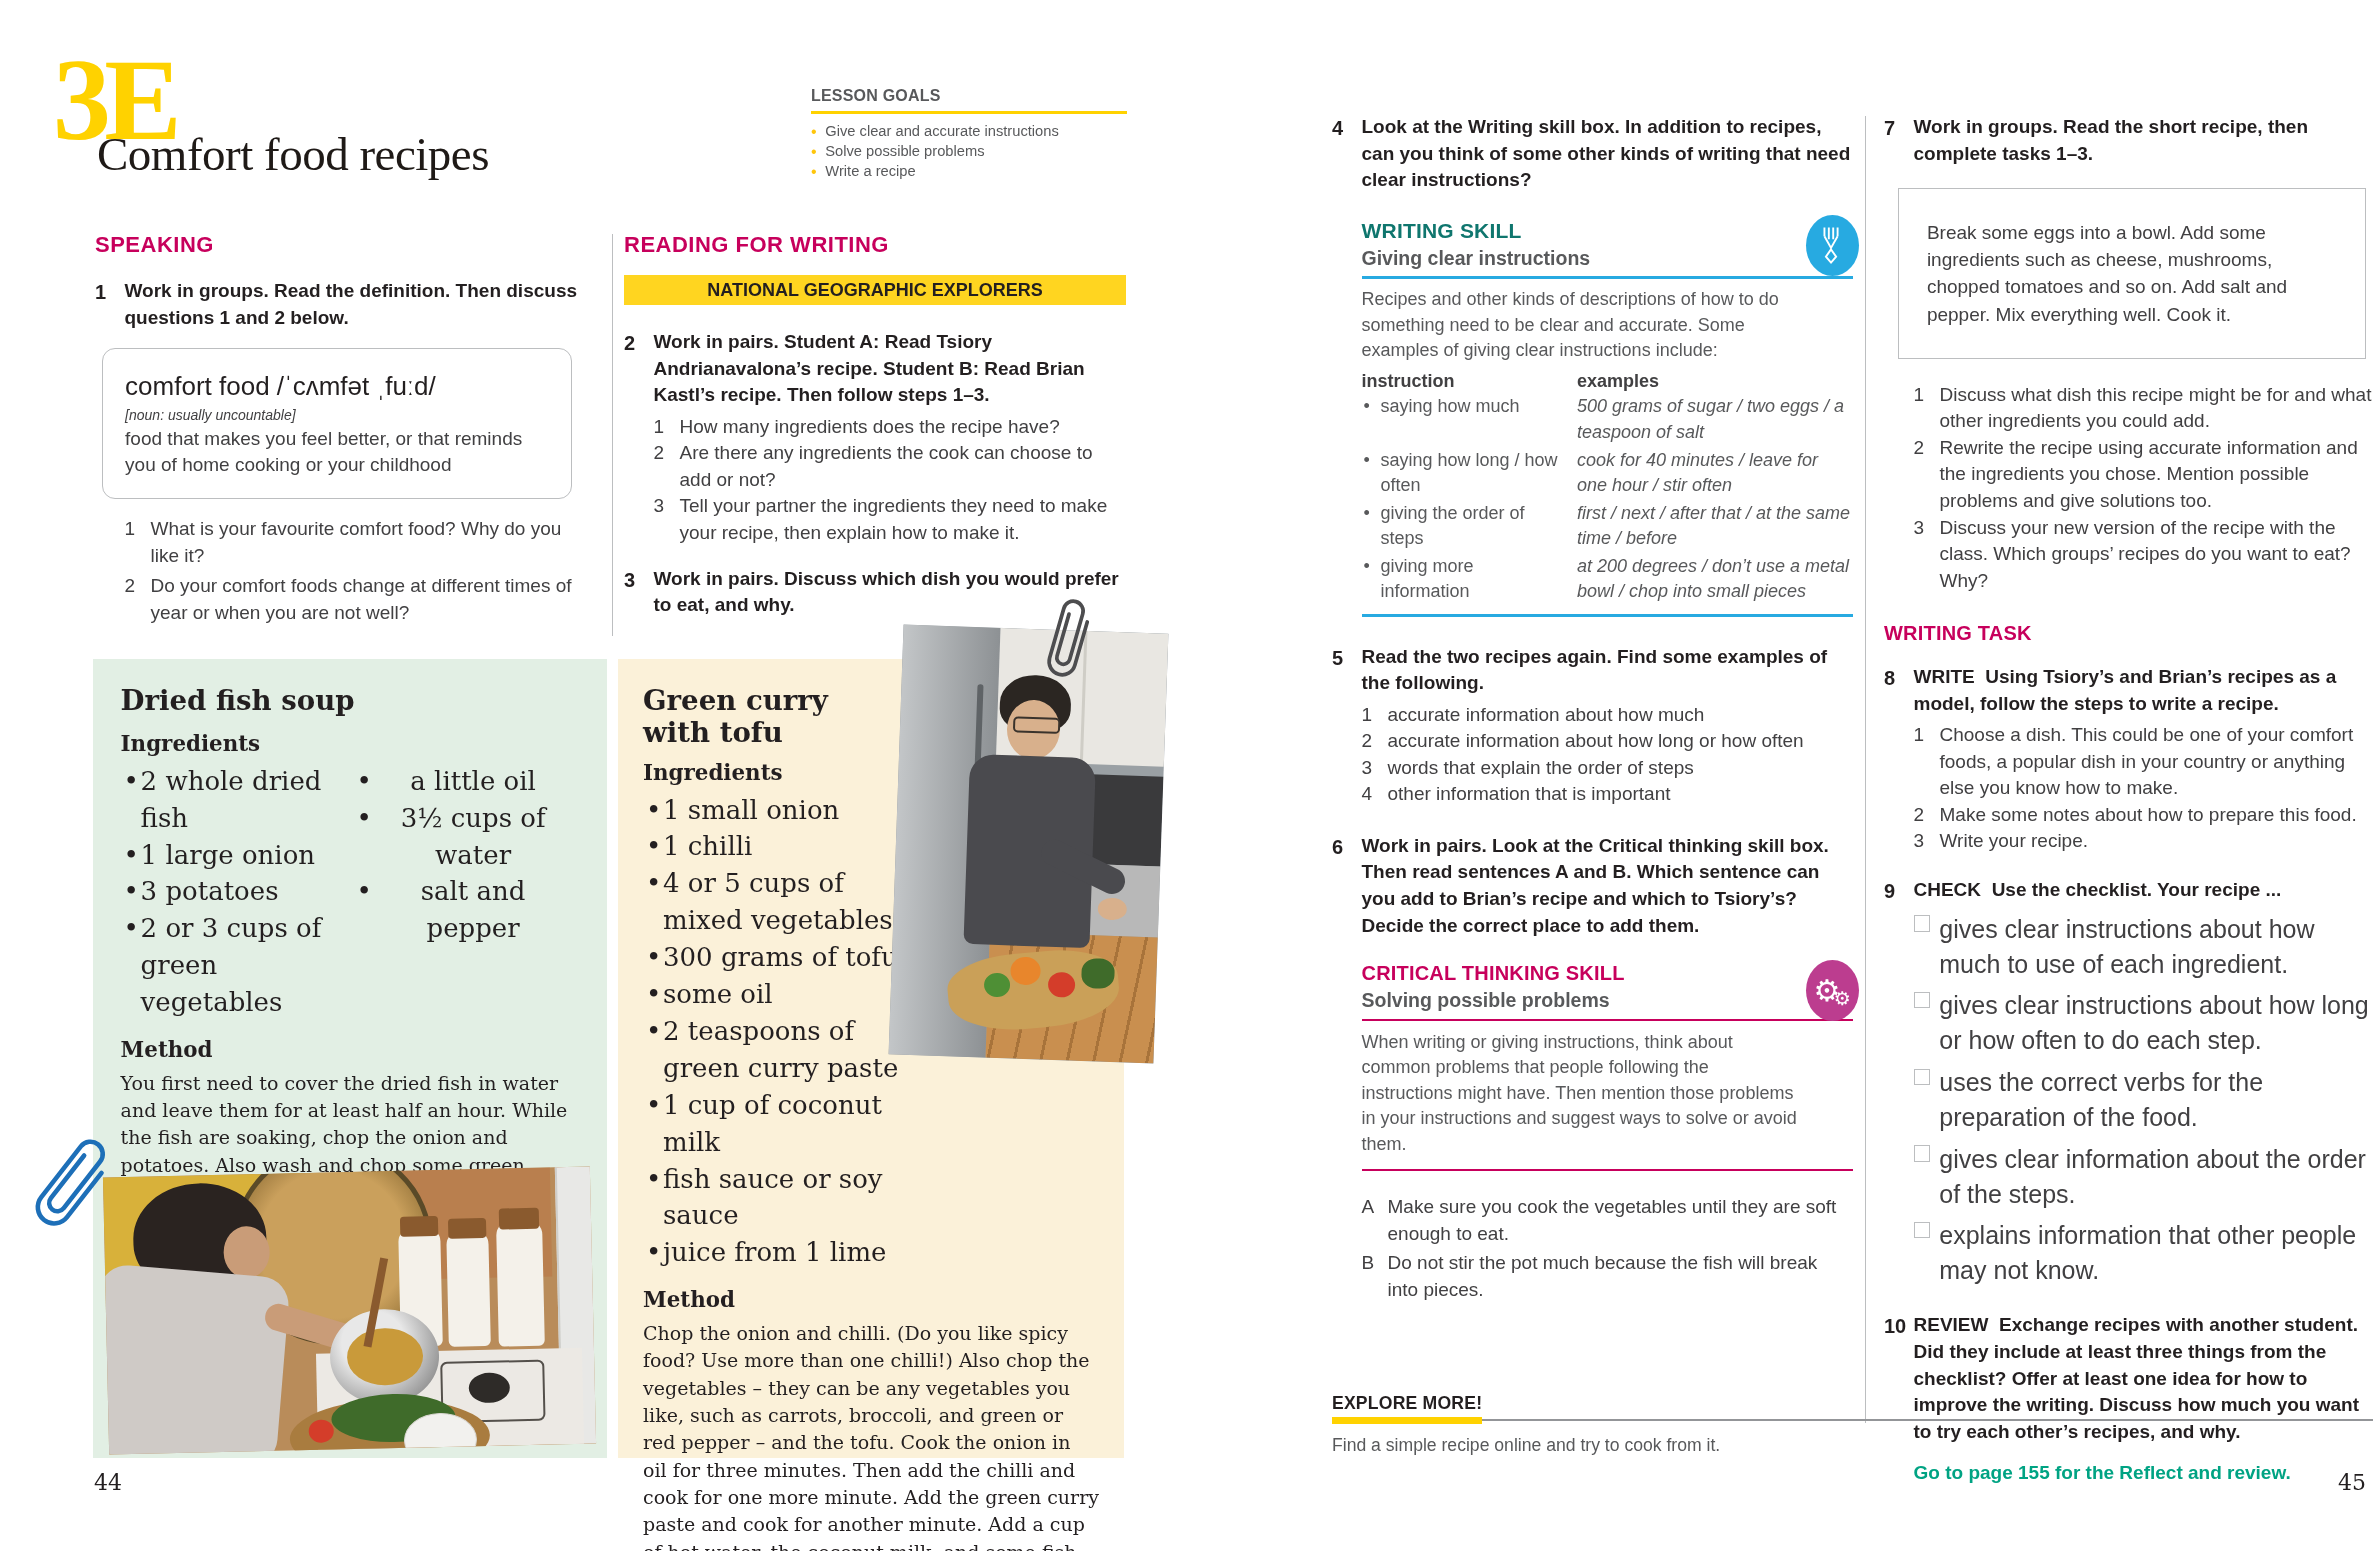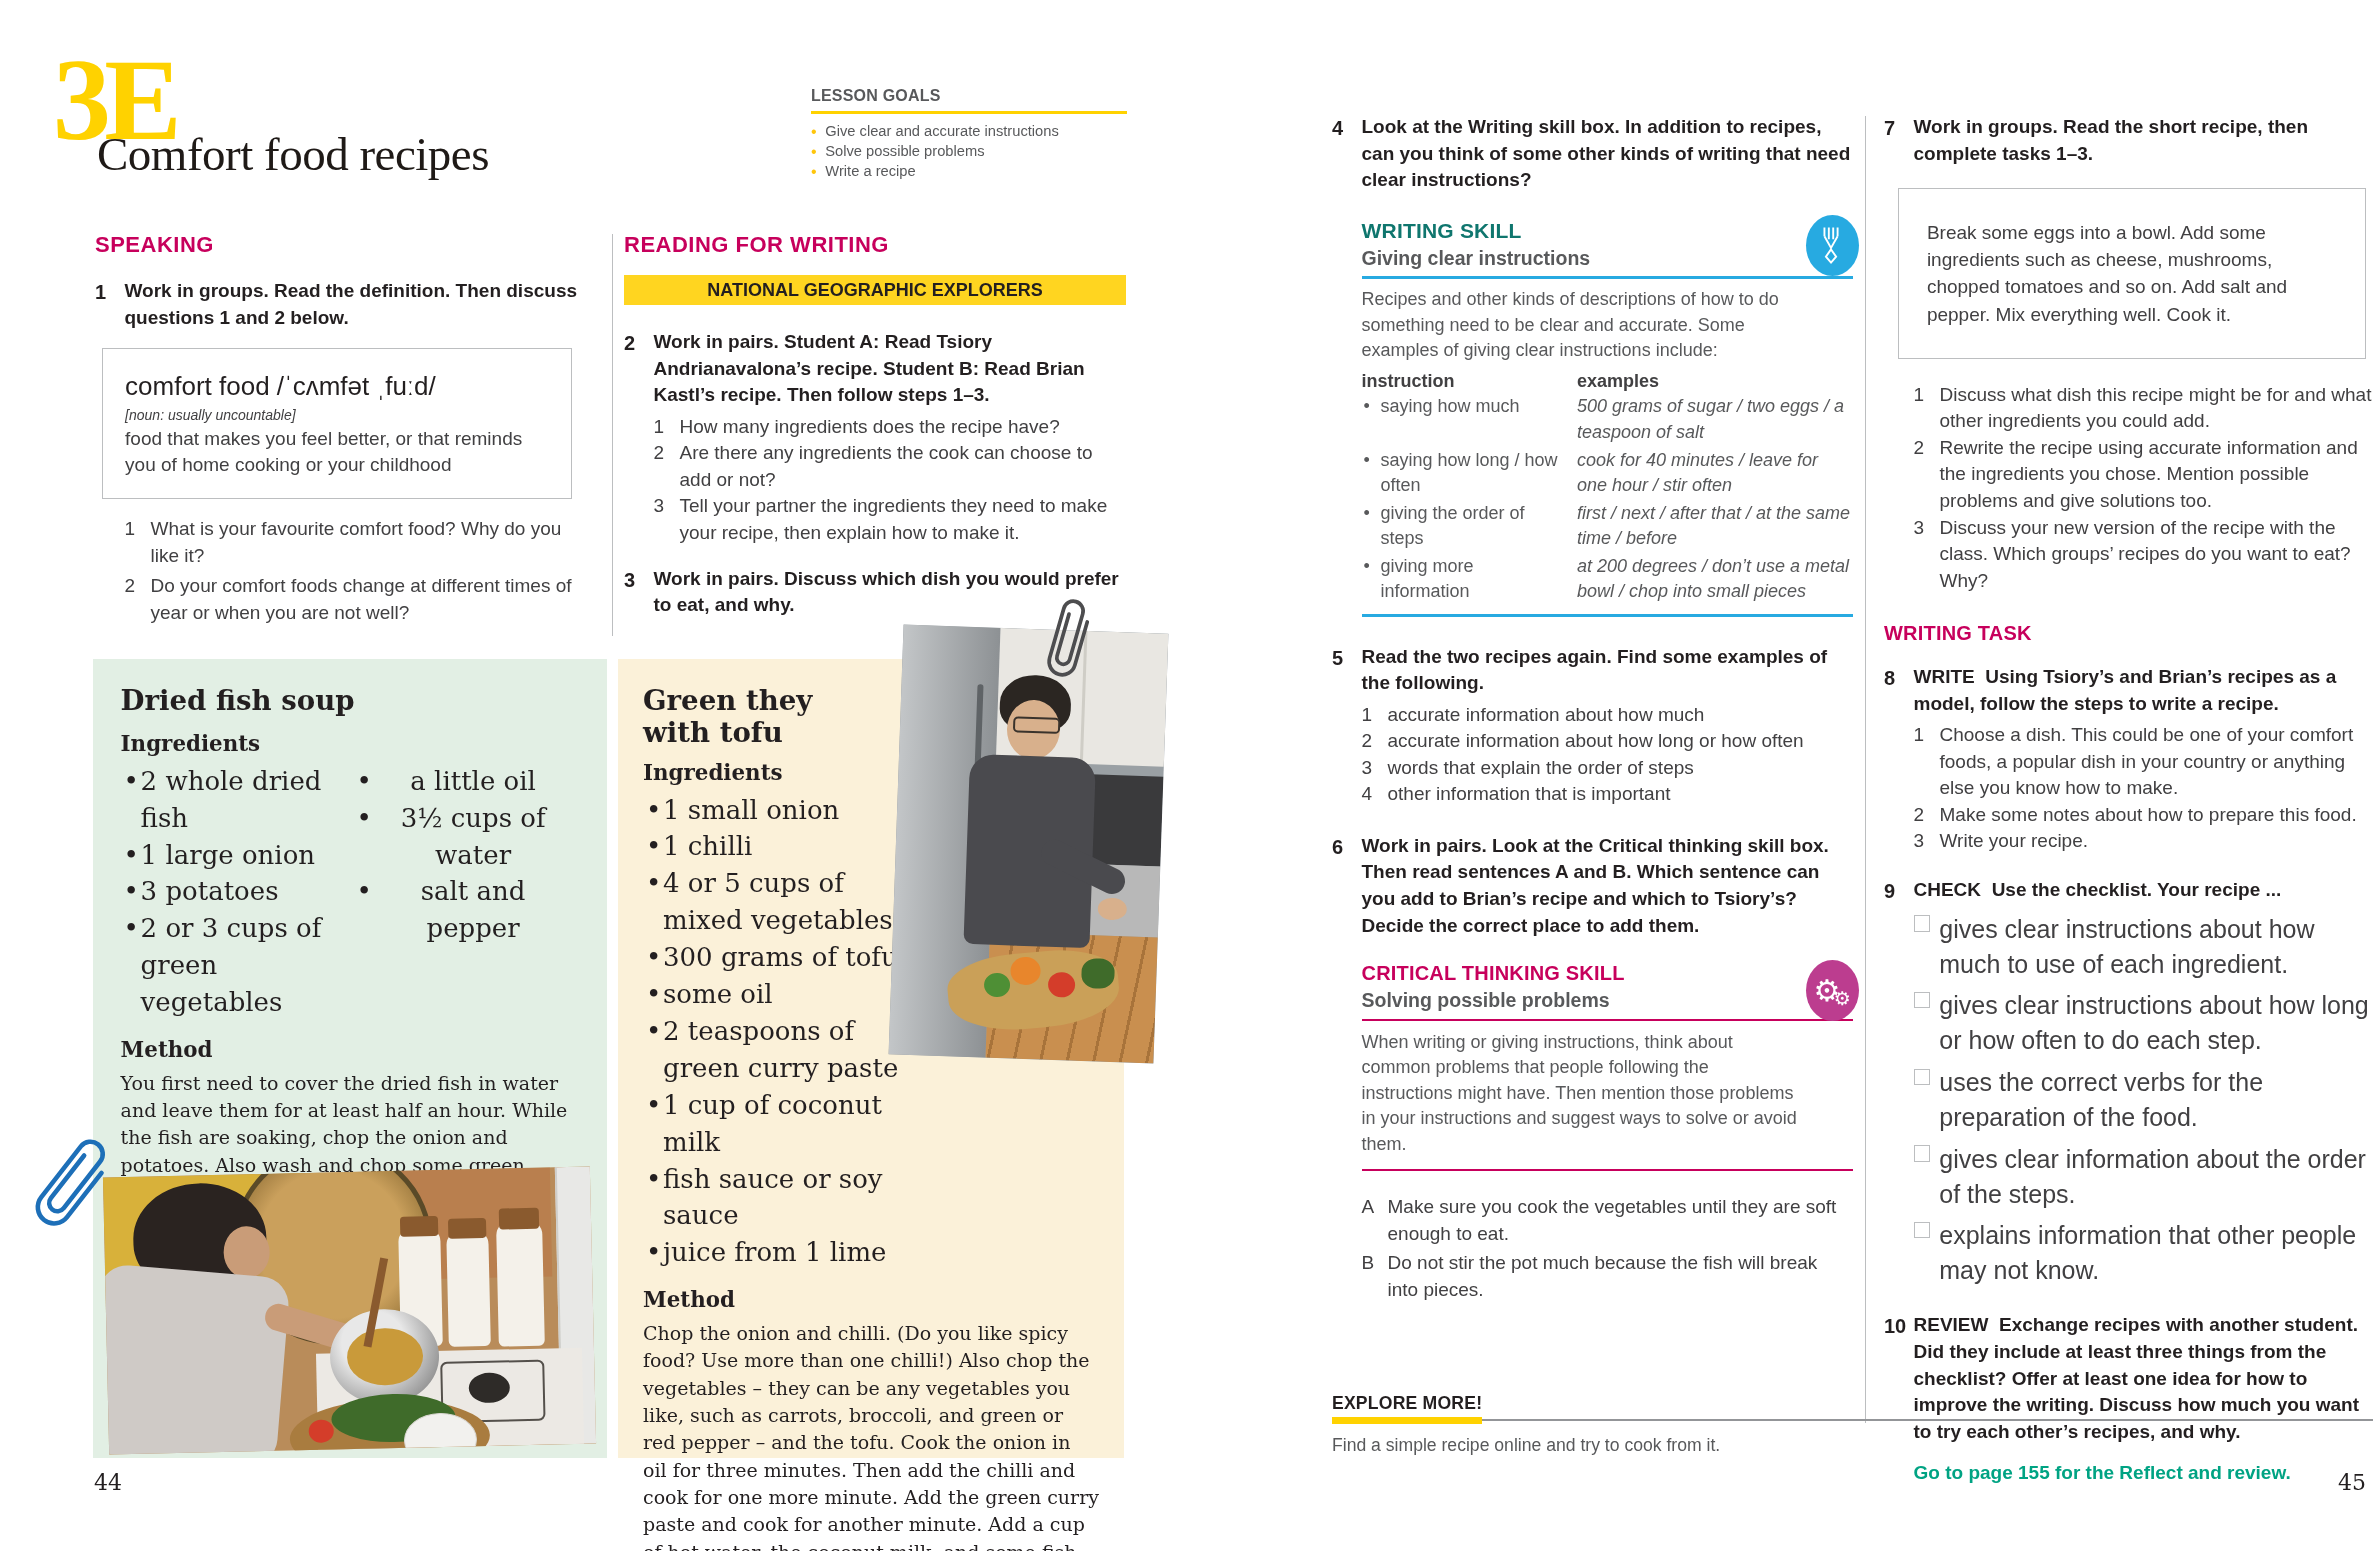--- a/index.html
+++ b/index.html
@@ -90,21 +90,21 @@
   </div>
 
   <div class="abs vrule" style="left:612px;top:234px;height:402px;"></div>
 
   <div class="abs sect-head" style="left:95px;top:232px;">SPEAKING</div>
   <div class="abs" style="left:95px;top:278px;width:495px;">
     <div class="ex">
       <span class="n">1</span>
       <span class="t">Work in groups. Read the definition. Then discuss questions 1 and 2 below.</span>
     </div>
-    <div class="defbox" style="margin:17px 0 0 7.1px;width:426px;">
+    <div class="defbox" style="margin:17px 0 0 7.1px;width:426px;border-radius:13px;">
       <div class="term">comfort food /ˈcʌmfət ˌfuːd/</div>
       <div class="pos">[noun: usually uncountable]</div>
       <div class="mean">food that makes you feel better, or that reminds you of home cooking or your childhood</div>
     </div>
     <div class="subitems" style="margin-top:17px;">
       <div class="si">
         <span class="n">1</span>
         <span class="t">What is your favourite comfort food? Why do you like it?</span>
       </div>
       <div class="si" style="margin-top:3.8px;">
@@ -186,21 +186,21 @@
       <div style="left:200px;top:247px;width:25px;height:23px;border-radius:50%;background:#d43d2a;"></div>
       <div style="left:295px;top:243px;width:71px;height:52px;border-radius:50%;background:#f2f1ee;border:1.9px solid #d8d6d0;"></div>
     </div>
   </div>
 
   <svg class="abs" viewBox="0 0 40 100" style="left:51px;top:1132px;width:44px;height:102px;transform:rotate(38deg);">
     <path d="M12 22 v53 a8 8 0 0 0 16 0 v-58 a12 12 0 0 0 -24 0 v63 a16 16 0 0 0 32 0 v-55" fill="none" stroke="#1d6fb8" stroke-width="4.5" stroke-linecap="round"></path>
   </svg>
 
   <div class="abs card" style="left:618px;top:659px;width:506px;height:799px;background:#FBF1D9;padding:26px 25px;">
-    <div class="rtitle" style="width:204px;">Green they with tofu</div>
+    <div class="rtitle" style="width:204px;">Green curry with tofu</div>
     <div class="rsub" style="margin-top:11.4px;">Ingredients</div>
     <ul style="width:266px;">
       <li>1 small onion</li>
       <li>1 chilli</li>
       <li>4 or 5 cups of mixed vegetables</li>
       <li>300 grams of tofu</li>
       <li>some oil</li>
       <li>2 teaspoons of green curry paste</li>
       <li>1 cup of coconut milk</li>
       <li>fish sauce or soy sauce</li>

